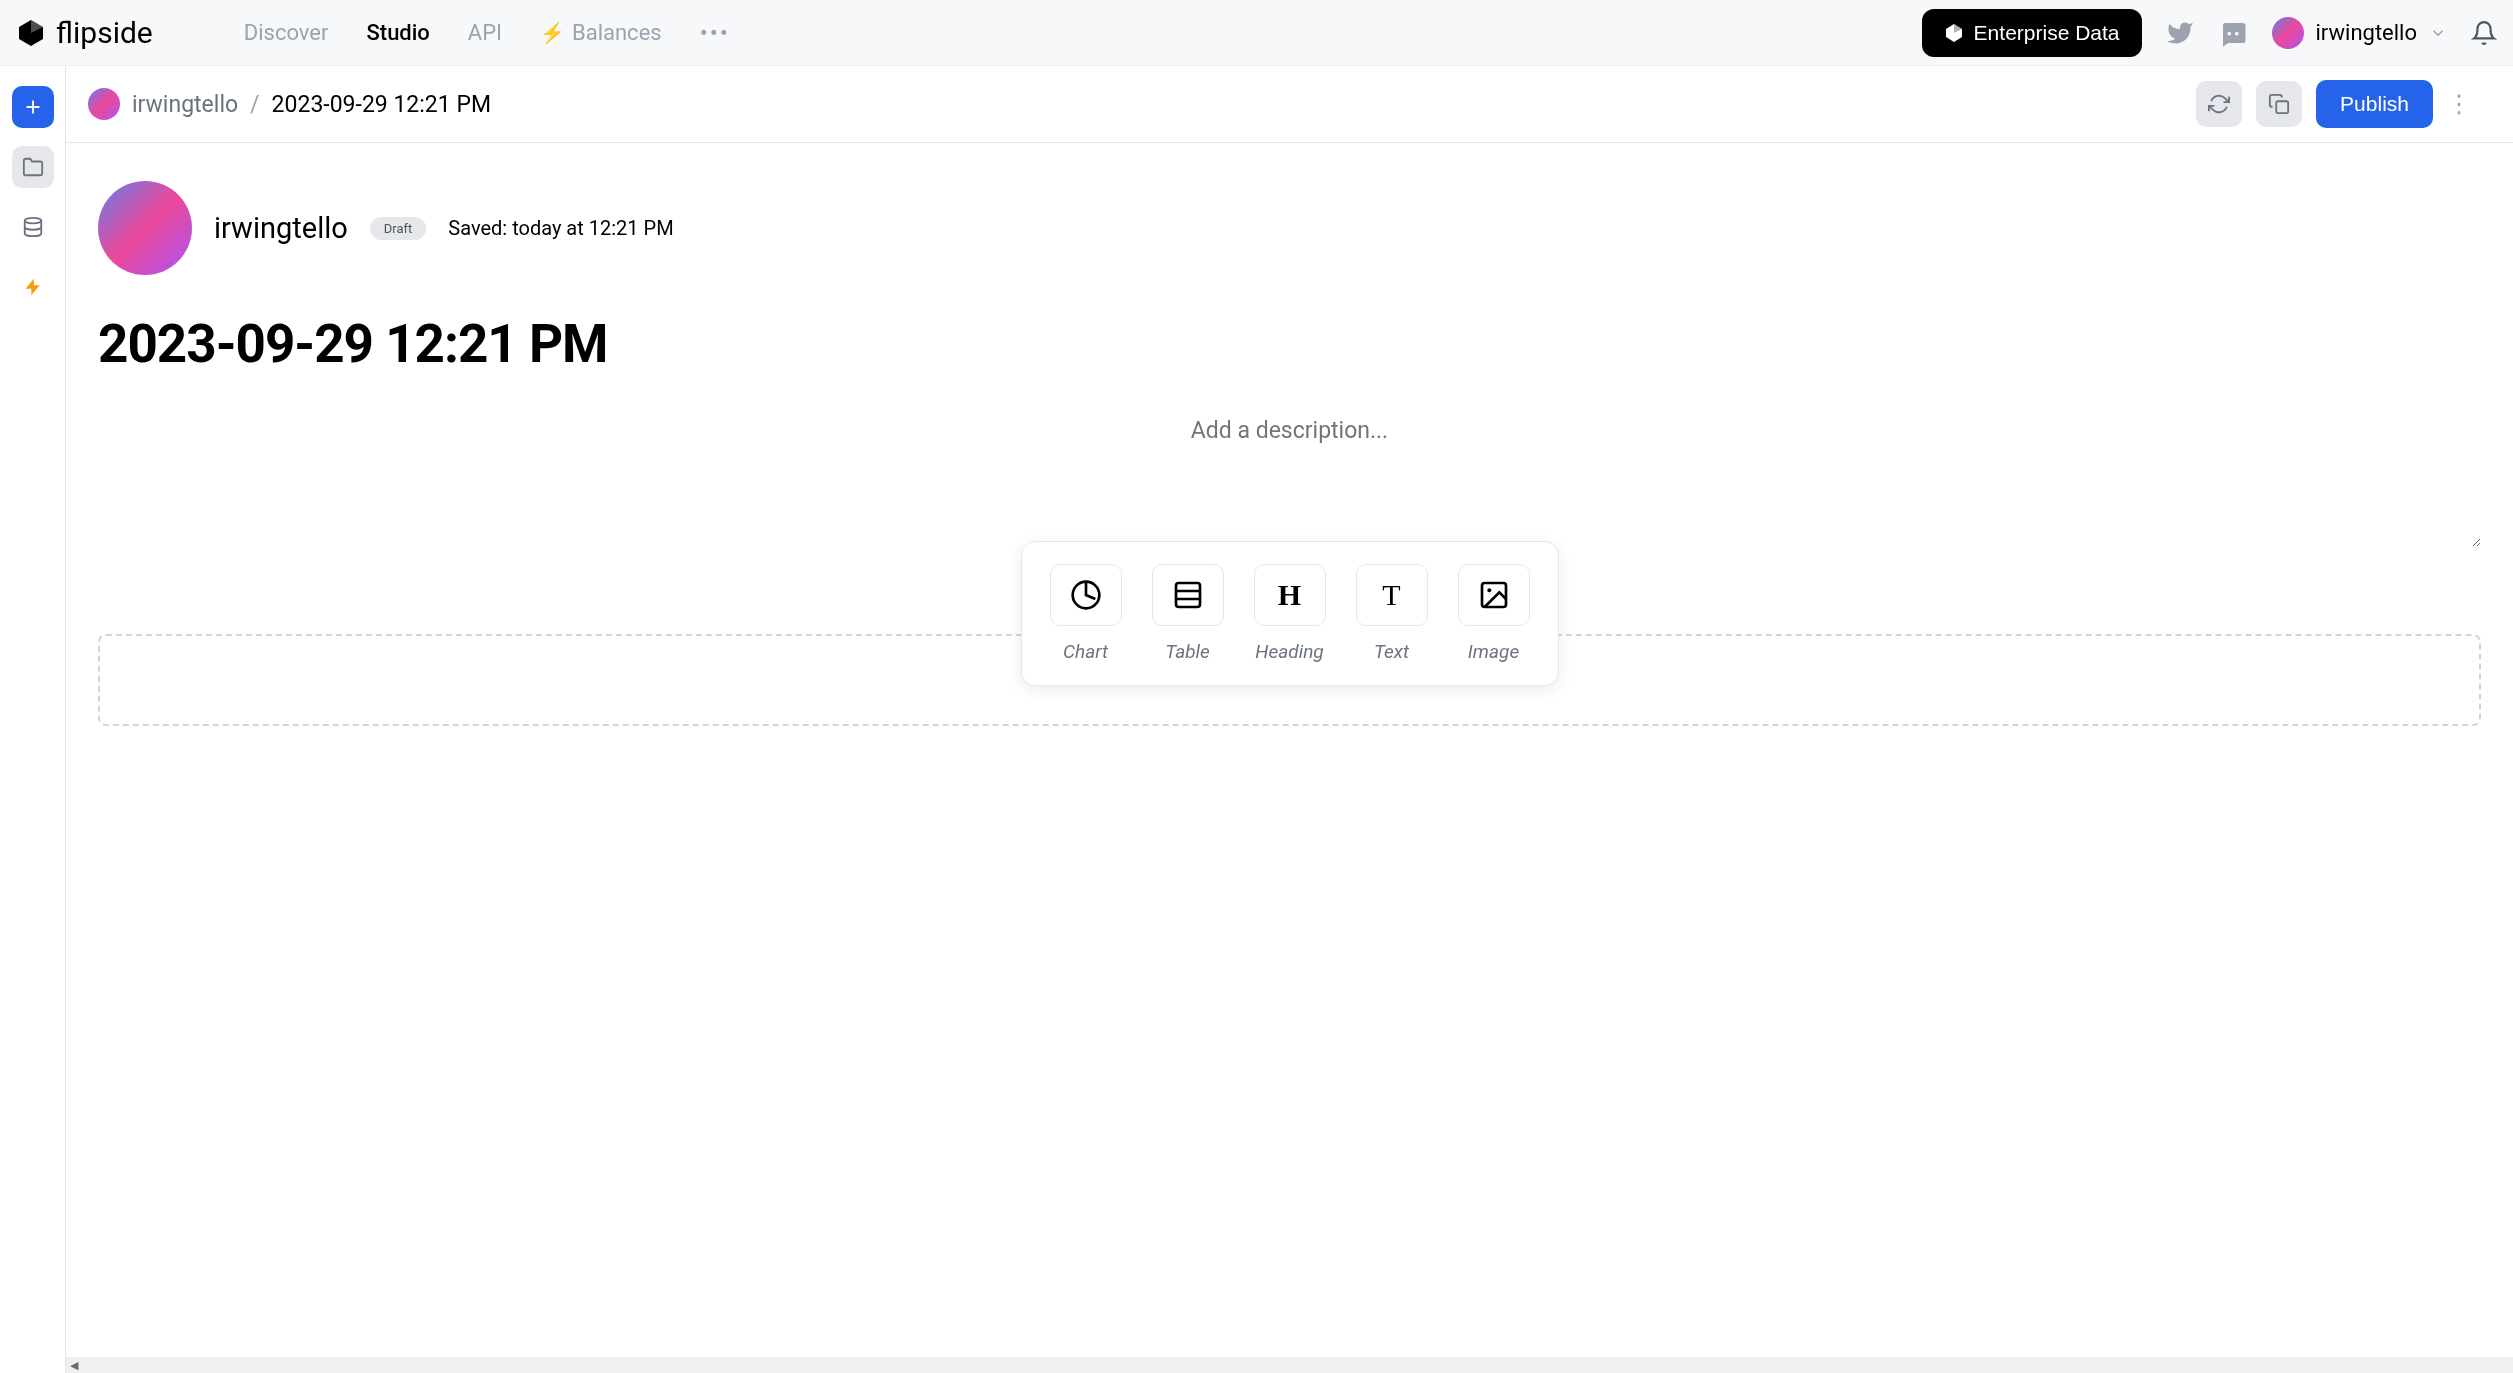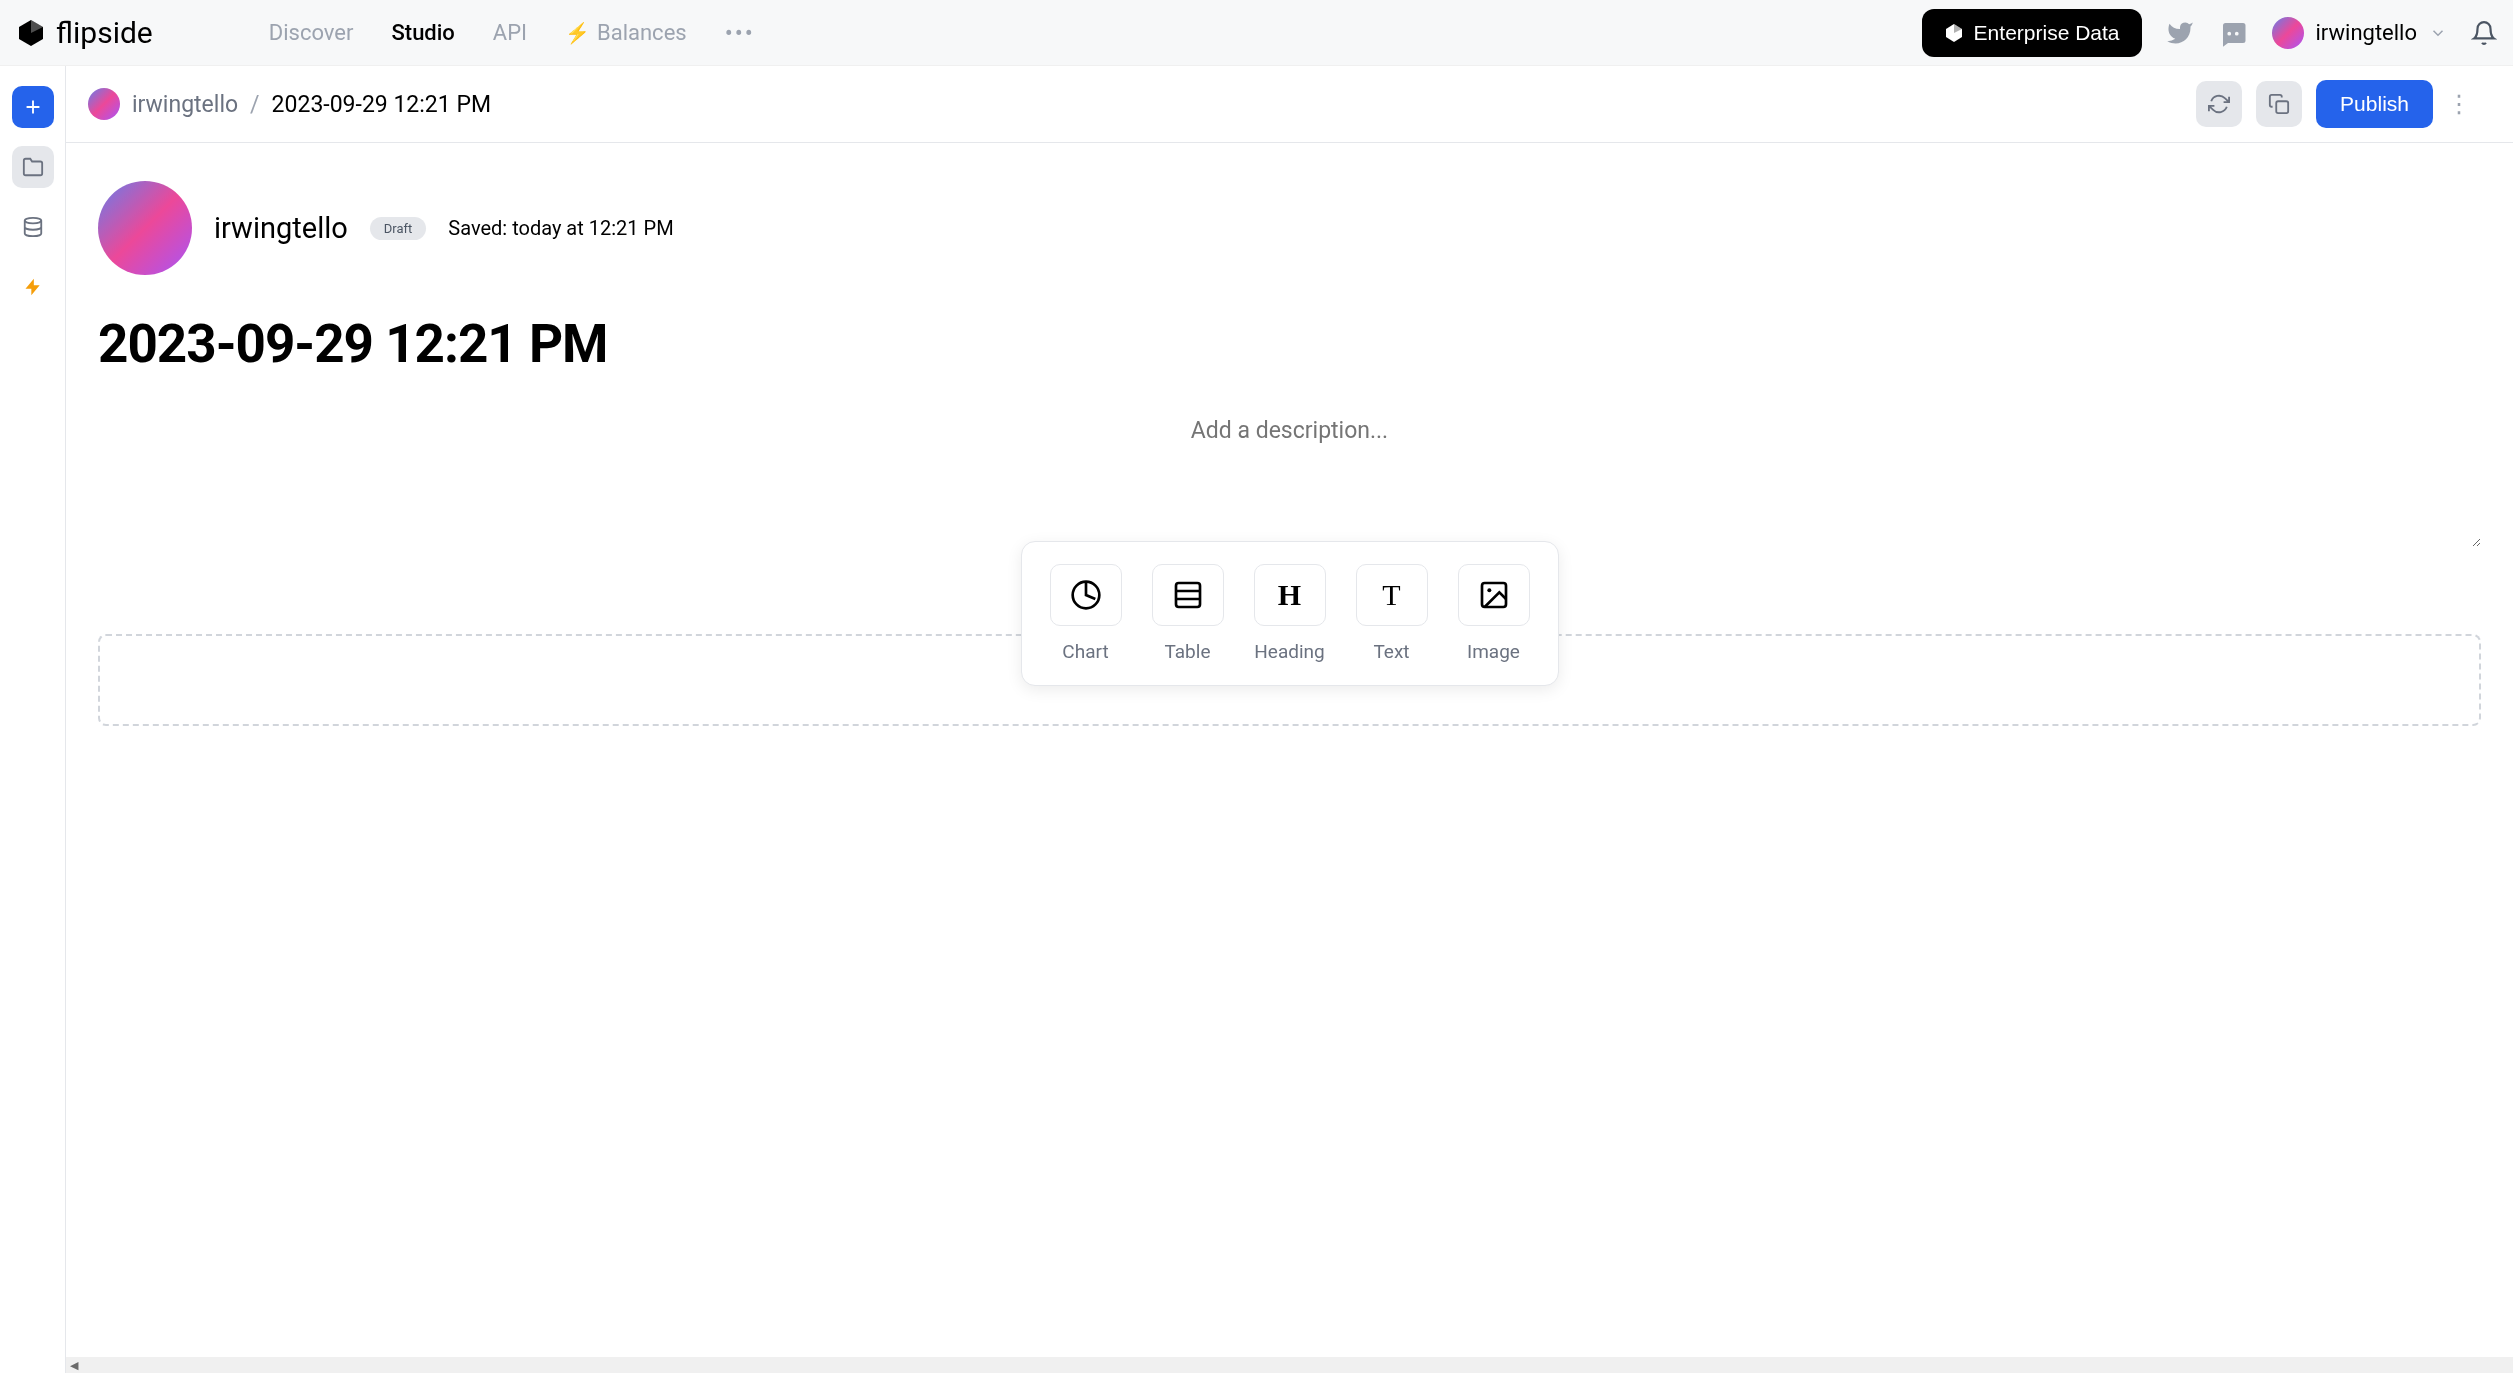--- a/index.html
+++ b/index.html
@@ -5,21 +5,21 @@
     * { margin: 0; padding: 0; box-sizing: border-box; }
     body { font-family: -apple-system, BlinkMacSystemFont, 'Segoe UI', Roboto, sans-serif; background: #fff; height: 100vh; overflow: hidden; }
     
     .header {
       display: flex; align-items: center; height: 66px;
       padding: 0 16px; background: #f7f8f9; border-bottom: 1px solid #f0f0f0;
     }
     .logo { display: flex; align-items: center; gap: 10px; }
     .logo-icon { width: 30px; height: 30px; }
     .logo-text { font-size: 30px; font-weight: 400; color: #000; }
-    .nav-links { display: flex; align-items: center; gap: 38px; margin-left: 116px; }
+    .nav-links { display: flex; align-items: center; gap: 38px; margin-left: 91px; }
     .nav-link { font-size: 22px; color: #9ca3af; cursor: pointer; }
     .nav-link.active { color: #000; font-weight: 500; }
     .nav-link.live { color: #9ca3af; display: flex; align-items: center; gap: 7px; }
     .live-icon { color: #f59e0b; font-size: 20px; }
     .dots-icon { color: #9ca3af; font-size: 24px; letter-spacing: 2px; }
     .enterprise-btn {
       display: flex; align-items: center; gap: 10px;
       background: #000; color: #fff; padding: 12px 22px;
       border-radius: 12px; font-size: 21px; cursor: pointer; border: none; justify-content: flex-end;
     }
@@ -111,21 +111,21 @@
       border: 1px solid #e5e7eb; border-radius: 14px;
       padding: 22px 28px; box-shadow: 0 4px 16px rgba(0,0,0,0.08);
       width: fit-content; margin: 0 auto; position: relative; top: -10px;
     }
     .tool { display: flex; flex-direction: column; align-items: center; gap: 14px; cursor: pointer; }
     .tool-box {
       width: 72px; height: 62px; border: 1px solid #e5e7eb;
       border-radius: 10px; display: flex; align-items: center; justify-content: center;
       background: #fff;
     }
-    .tool-label { font-size: 19px; color: #6b7280; }
+    .tool-label { font-size: 19px; color: #6b7280; font-style: italic; }
     
     .dropzone {
       border: 2px dashed #d1d5db; border-radius: 8px;
       min-height: 92px; margin-top: -62px; position: relative; z-index: -1;
     }
     
     .bottom-scrollbar {
       height: 16px; background: #f0f0f0;
       display: flex; align-items: center; padding: 0 4px;
     }

